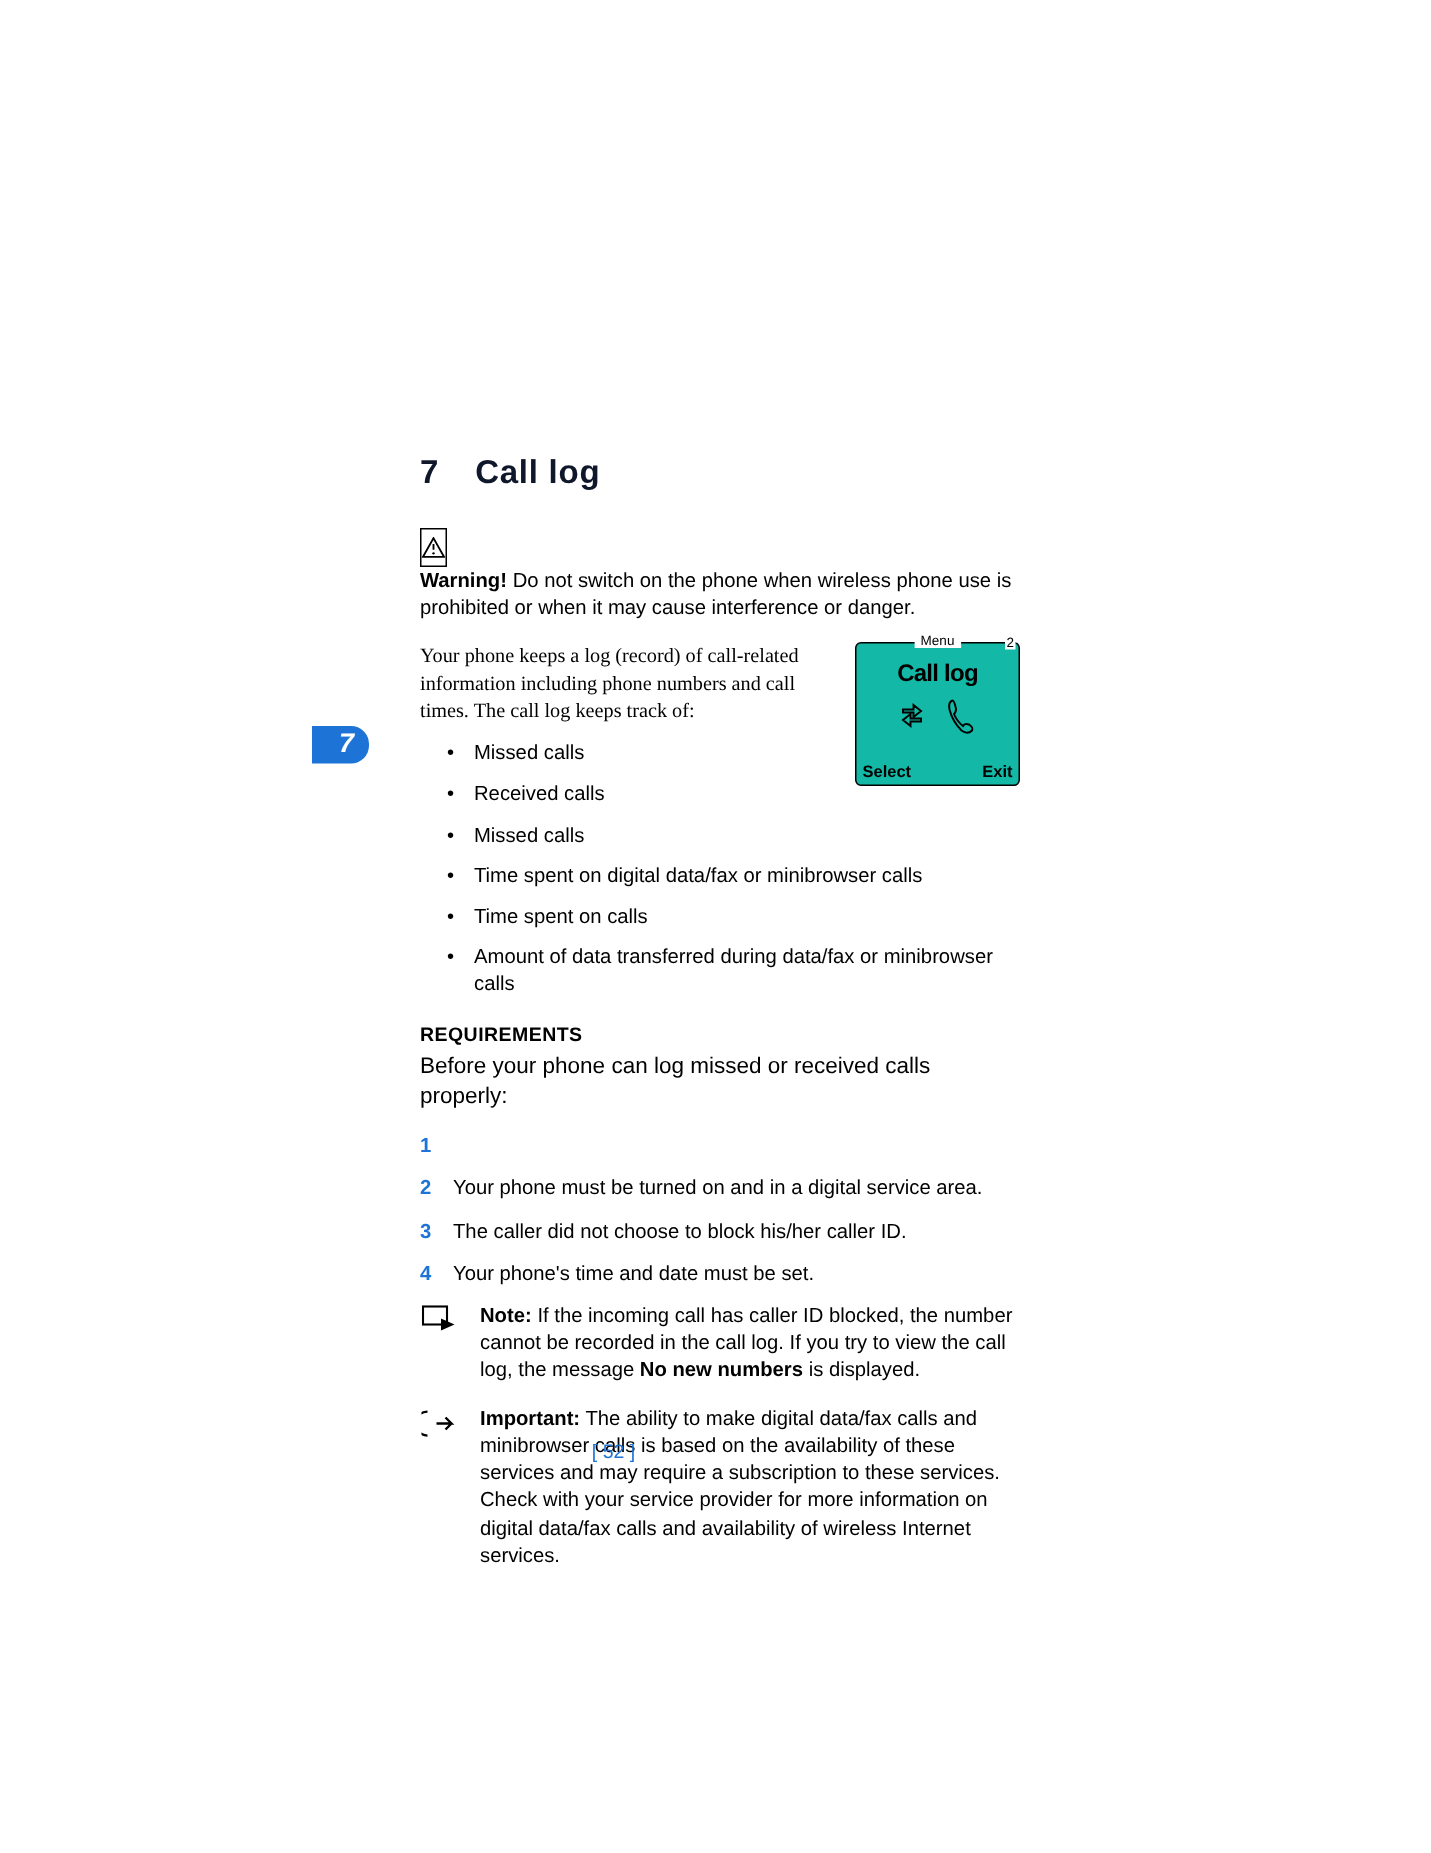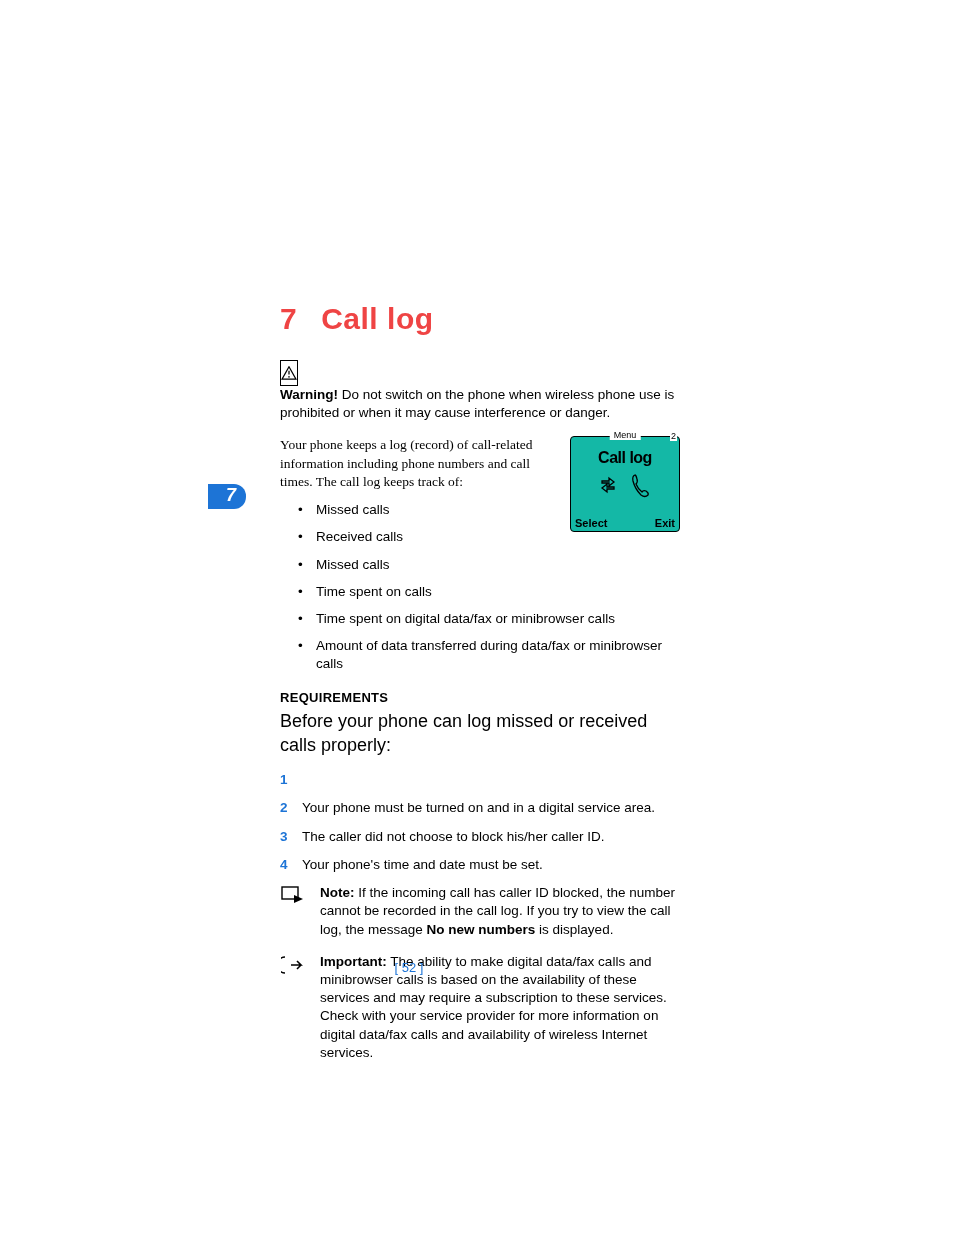--- a/index.html
+++ b/index.html
@@ -1,19 +1,19 @@
 <!DOCTYPE html>
 <html><head>
 <meta charset="utf-8">
 <style>
   * { box-sizing: border-box; margin: 0; padding: 0; }
   html, body { width: 954px; height: 1235px; background: #ffffff; font-family: "Helvetica Neue", Helvetica, Arial, sans-serif; color: #000; }
   .page { position: relative; width: 954px; height: 1235px; }
   .content { position: absolute; left: 280px; top: 302px; width: 400px; }
-  .chapter-heading { font-size: 30px; font-weight: 700; color: #ef4444; letter-spacing: 0.5px; margin-bottom: 22px; }
+  .chapter-heading { font-size: 22px; font-weight: 700; color: #0f172a; letter-spacing: 0.5px; margin-bottom: 22px; }
   .chapter-heading .chnum { display: inline-block; margin-right: 24px; }
   .warning-row { display: flex; align-items: flex-start; margin-bottom: 14px; flex-direction: column; }
   .warn-icon { flex: 0 0 26px; height: 22px; border: 1.5px solid #000; display: flex; align-items: center; justify-content: center; margin-right: 14px; margin-top: 2px; }
   .warn-icon svg { width: 16px; height: 14px; }
   .warn-text { flex: 1; font-size: 13.5px; line-height: 1.35; font-family: "Trebuchet MS","Lucida Grande",sans-serif; }
   .intro-wrap { position: relative; margin-bottom: 10px; }
   .intro-text { font-size: 13.5px; line-height: 1.35; font-family: Liberation Serif, serif; width: 270px; }
   .phone-screen {
     position: absolute; right: 0; top: 0; width: 110px; height: 96px;
     border: 1.5px solid #000; border-radius: 4px; background: #14b8a6;
@@ -24,21 +24,21 @@
     background: #fff; padding: 0 4px; font-size: 9px; font-family: "Arial", sans-serif;
   }
   .phone-top .corner-num { position: absolute; top: -6px; right: 2px; font-size: 9px; background:#fff; padding:0 1px;}
   .phone-title { text-align: center; font-family: "Trebuchet MS",sans-serif; font-weight: 700; font-size: 16px; margin-top: -2px; letter-spacing: -0.5px; }
   .phone-icons { display: flex; justify-content: center; gap: 4px; margin-top: 6px; }
   .phone-soft { position: absolute; bottom: 2px; left: 0; right: 0; display: flex; justify-content: space-between; padding: 0 4px; font-size: 11px; font-family: "Trebuchet MS",sans-serif; font-weight:700;}
   .bullets { list-style: none; margin: 8px 0 16px 18px; }
   .bullets li { position: relative; padding-left: 18px; font-size: 13.5px; line-height: 1.35; font-family: "Trebuchet MS","Lucida Grande",sans-serif; margin-bottom: 9px; }
   .bullets li::before { content: "•"; position: absolute; left: 0; top: 0; }
   .section-h { font-size: 13px; font-weight: 700; font-family: "Trebuchet MS","Lucida Grande",sans-serif; margin-top: 6px; margin-bottom: 4px; letter-spacing: 0.3px; }
-  .section-intro { font-size: 18px; line-height: 1.35; font-family: "Trebuchet MS","Lucida Grande",sans-serif; margin-bottom: 14px; }
+  .section-intro { font-size: 15px; line-height: 1.35; font-family: "Trebuchet MS","Lucida Grande",sans-serif; margin-bottom: 14px; }
   .numlist { list-style: none; counter-reset: none; }
   .numlist li { display: flex; align-items: flex-start; margin-bottom: 10px; font-size: 13.5px; line-height: 1.35; font-family: "Trebuchet MS","Lucida Grande",sans-serif; }
   .numlist .num { flex: 0 0 22px; color: #1d74d6; font-weight: 700; }
   .note-row { display: flex; align-items: flex-start; margin-top: 6px; margin-bottom: 14px; }
   .note-icon { flex: 0 0 26px; margin-right: 14px; margin-top: 2px; display:flex; justify-content:center;}
   .note-text { flex: 1; font-size: 13.5px; line-height: 1.35; font-family: "Trebuchet MS","Lucida Grande",sans-serif; }
   .side-tab {
     position: absolute; left: 208px; top: 484px;
     background: #1d74d6; color: #fff; font-weight: 700; font-size: 18px;
     padding: 1px 10px 3px 18px; border-radius: 0 12px 12px 0;
@@ -96,22 +96,22 @@
           <span>Select</span>
           <span>Exit</span>
         </div>
       </div>
     </div>
 
     <ul class="bullets">
       <li>Missed calls</li>
       <li>Received calls</li>
       <li>Missed calls</li>
+      <li>Time spent on digital data/fax or minibrowser calls</li>
       <li>Time spent on calls</li>
-      <li>Time spent on digital data/fax or minibrowser calls</li>
       <li>Amount of data transferred during data/fax or minibrowser calls</li>
     </ul>
 
     <div class="section-h">REQUIREMENTS</div>
     <p class="section-intro">Before your phone can log missed or received calls properly:</p>
 
     <ol class="numlist">
       <li>
         <span class="num">1</span>
       </li>

